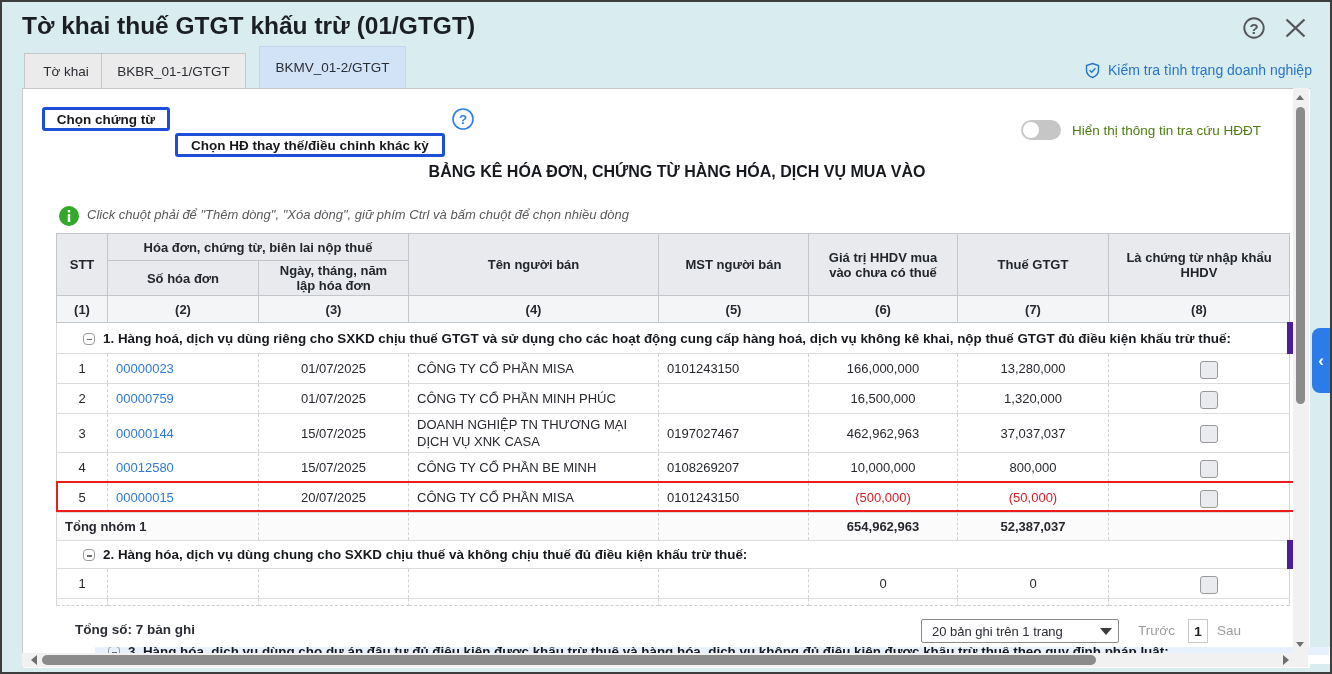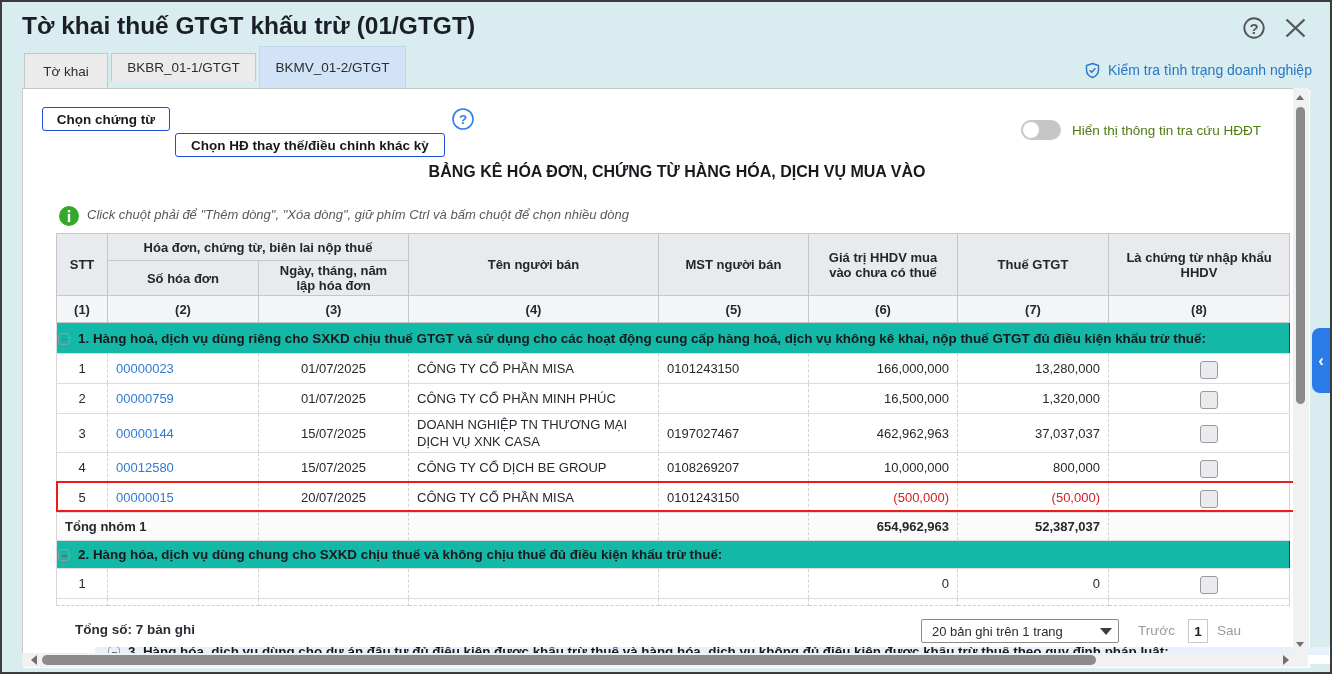--- a/index.html
+++ b/index.html
@@ -9,46 +9,46 @@
   background:#d9ecef;
   border:2px solid #3d3d3d;
   position:relative;
   overflow:hidden;
 }
 .title { position:absolute; left:20px; top:10px; font-size:24.5px; font-weight:bold; color:#1b1e24; letter-spacing:0px; }
 .topicons { position:absolute; left:1241px; top:15px; }
 
 .tab { position:absolute; background:#ebebeb; border:1px solid #c6c6c6; border-bottom:none; font-size:13.5px; color:#2a2d33; display:flex; align-items:center; justify-content:center; }
 .tab1 { left:22px; top:51px; width:84px; height:35px; }
-.tab2 { left:109px; top:51px; width:145px; height:28px; }
+.tab2 { left:99px; top:51px; width:145px; height:35px; }
 .tab3 { left:257px; top:44px; width:147px; height:42px; background:#d2e3f8; border-color:#c3d6ef; }
 .check-link { position:absolute; top:59px; left:1082px; height:18px; color:#2776c6; font-size:14px; display:flex; align-items:center; white-space:nowrap; }
 
 .panel { position:absolute; left:20px; top:86px; width:1288px; height:580px; background:#ffffff; border-top:1px solid #c6c6c6; border-left:1px solid #cccccc; }
-.btn { position:absolute; background:#fff; border:1px solid #1d4ed8; border-radius:3px; font-size:13.5px; font-weight:bold; color:#17181c; display:flex; align-items:center; justify-content:center; }
+.btn { position:absolute; background:#fff; border:3px solid #1d4ed8; border-radius:3px; font-size:13.5px; font-weight:bold; color:#17181c; display:flex; align-items:center; justify-content:center; }
 .btn1 { left:40px; top:105px; width:128px; height:24px; }
 .btn2 { left:173px; top:105px; width:270px; height:24px;margin-top:26px; }
 .qicon { position:absolute; left:450px; top:106px; }
 .toggle { position:absolute; left:1019px; top:118px; width:40px; height:20px; background:#c6c6c6; border-radius:10px; }
 .toggle .knob { position:absolute; left:2px; top:2px; width:16px; height:16px; background:#fff; border-radius:50%; }
 .toggle-label { position:absolute; left:1070px; top:121px; font-size:13.5px; color:#4d7c0f; }
 .bigtitle { position:absolute; left:40px; width:1270px; top:161px; text-align:center; font-size:16px; font-weight:bold; color:#17191e; }
 .info { position:absolute; left:57px; top:204px; display:flex; align-items:center; height:20px; }
 .info .txt { margin-left:8px; font-size:13px; font-style:italic; color:#58595c; position:relative; top:-2px; }
 
 table { position:absolute; left:54px; top:231px; border-collapse:collapse; table-layout:fixed; width:1233px; font-size:13px; color:#26282e; }
 th { background:#e8eaed; border:1px solid #c3c6cb; font-size:13px; font-weight:bold; color:#23262c; padding:2px 4px; }
 td { border-left:1px dashed #d2d2d2; border-right:1px dashed #d2d2d2; border-top:1px solid #dcdcdc; border-bottom:1px solid #dcdcdc; padding:2px 8px; overflow:hidden; white-space:nowrap; }
 td:first-child { border-left:1px solid #d6d6d6; }
 td:last-child { border-right:1px solid #d6d6d6; }
 tr.numrow td { background:#f4f5f7; border:1px solid #c3c6cb; font-weight:bold; text-align:center; }
-tr.grouprow td { background:#14b8a6; border-left:1px solid #dcdcdc; border-right:1px solid #4c1d95; padding-left:1px; }
+tr.grouprow td { background:#ffffff; border-left:1px solid #dcdcdc; border-right:6px solid #4c1d95; padding-left:26px; }
 tr.datarow { height:30px; }
 td.c { text-align:center; }
-td.r { text-align:right; }
+td.r { text-align:center; }
 a.lnk { color:#2e7bd6; text-decoration:none; }
 .red { color:#d22027; }
 tr.totalrow td { font-weight:bold; background:#fbfbfc; }
 .gicon { display:inline-block; width:12px; height:12px; border:1.5px solid #9a9a9a; border-radius:4px; background:transparent; position:relative; vertical-align:-2px; margin-right:8px; }
 .gicon::after { content:""; position:absolute; left:2.5px; right:2.5px; top:5px; height:1.5px; background:#6e6e6e; }
 .gtxt { font-weight:bold; color:#17191e; font-size:13.4px; }
 
 .footer { position:absolute; left:23px; top:608px; width:1271px; height:38px; background:#fff; }
 .totrec { position:absolute; left:73px; top:620px; font-size:13.5px; color:#2a2d33;font-weight:bold; }
 .pagesel { position:absolute; left:919px; top:617px; width:198px; height:24px; border:1px solid #8a8a8a; border-radius:2px; font-size:13px; color:#2a2d33; display:flex; align-items:center; padding-left:10px; background:#fff; }
@@ -174,21 +174,21 @@
         <td style="white-space:normal; line-height:17px;">DOANH NGHIỆP TN THƯƠNG MẠI DỊCH VỤ XNK CASA</td>
         <td>0197027467</td>
         <td class="r">462,962,963</td>
         <td class="r">37,037,037</td>
         <td class="c"><span class="cb"></span></td>
  </tr>
  <tr class="datarow">
   <td class="c">4</td>
         <td><a class="lnk">00012580</a></td>
         <td class="c">15/07/2025</td>
-        <td>CÔNG TY CỔ DỊCH BE GROUP</td>
+        <td>CÔNG TY CỔ PHẦN BE MINH</td>
         <td>0108269207</td>
         <td class="r">10,000,000</td>
         <td class="r">800,000</td>
         <td class="c"><span class="cb"></span></td>
  </tr>
  <tr class="datarow redrow">
   <td class="c">5</td>
         <td><a class="lnk">00000015</a></td>
         <td class="c">20/07/2025</td>
         <td>CÔNG TY CỔ PHẦN MISA</td>

